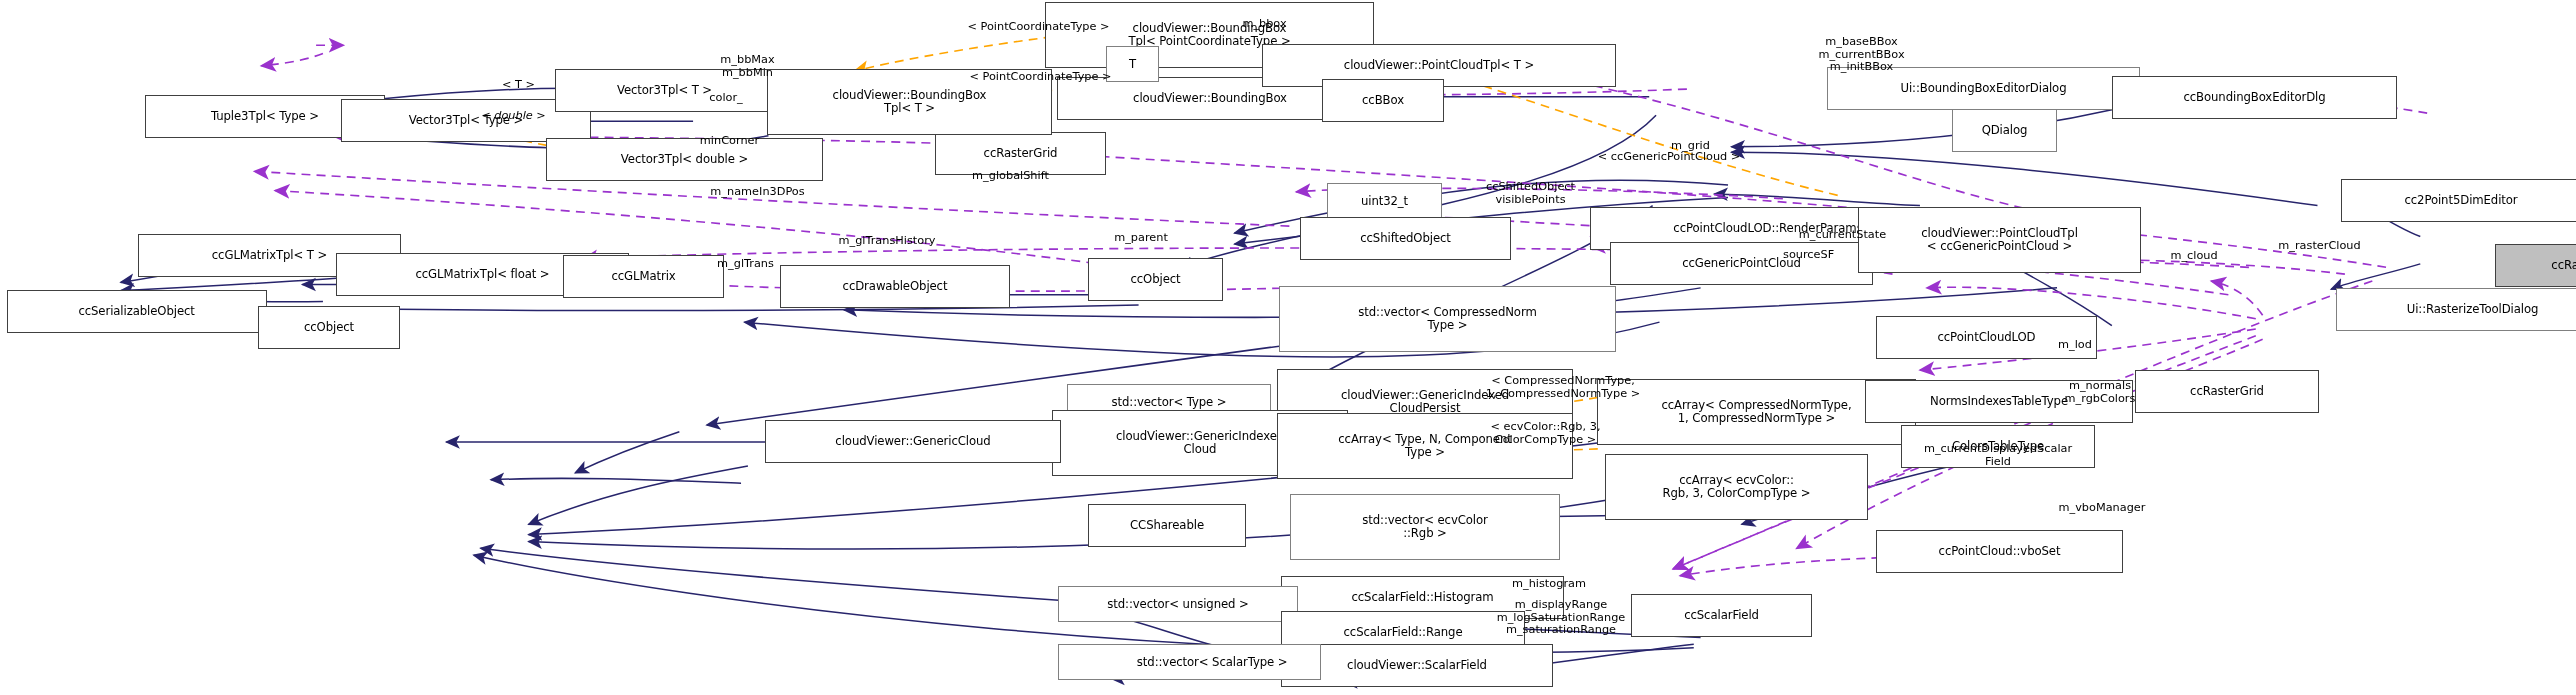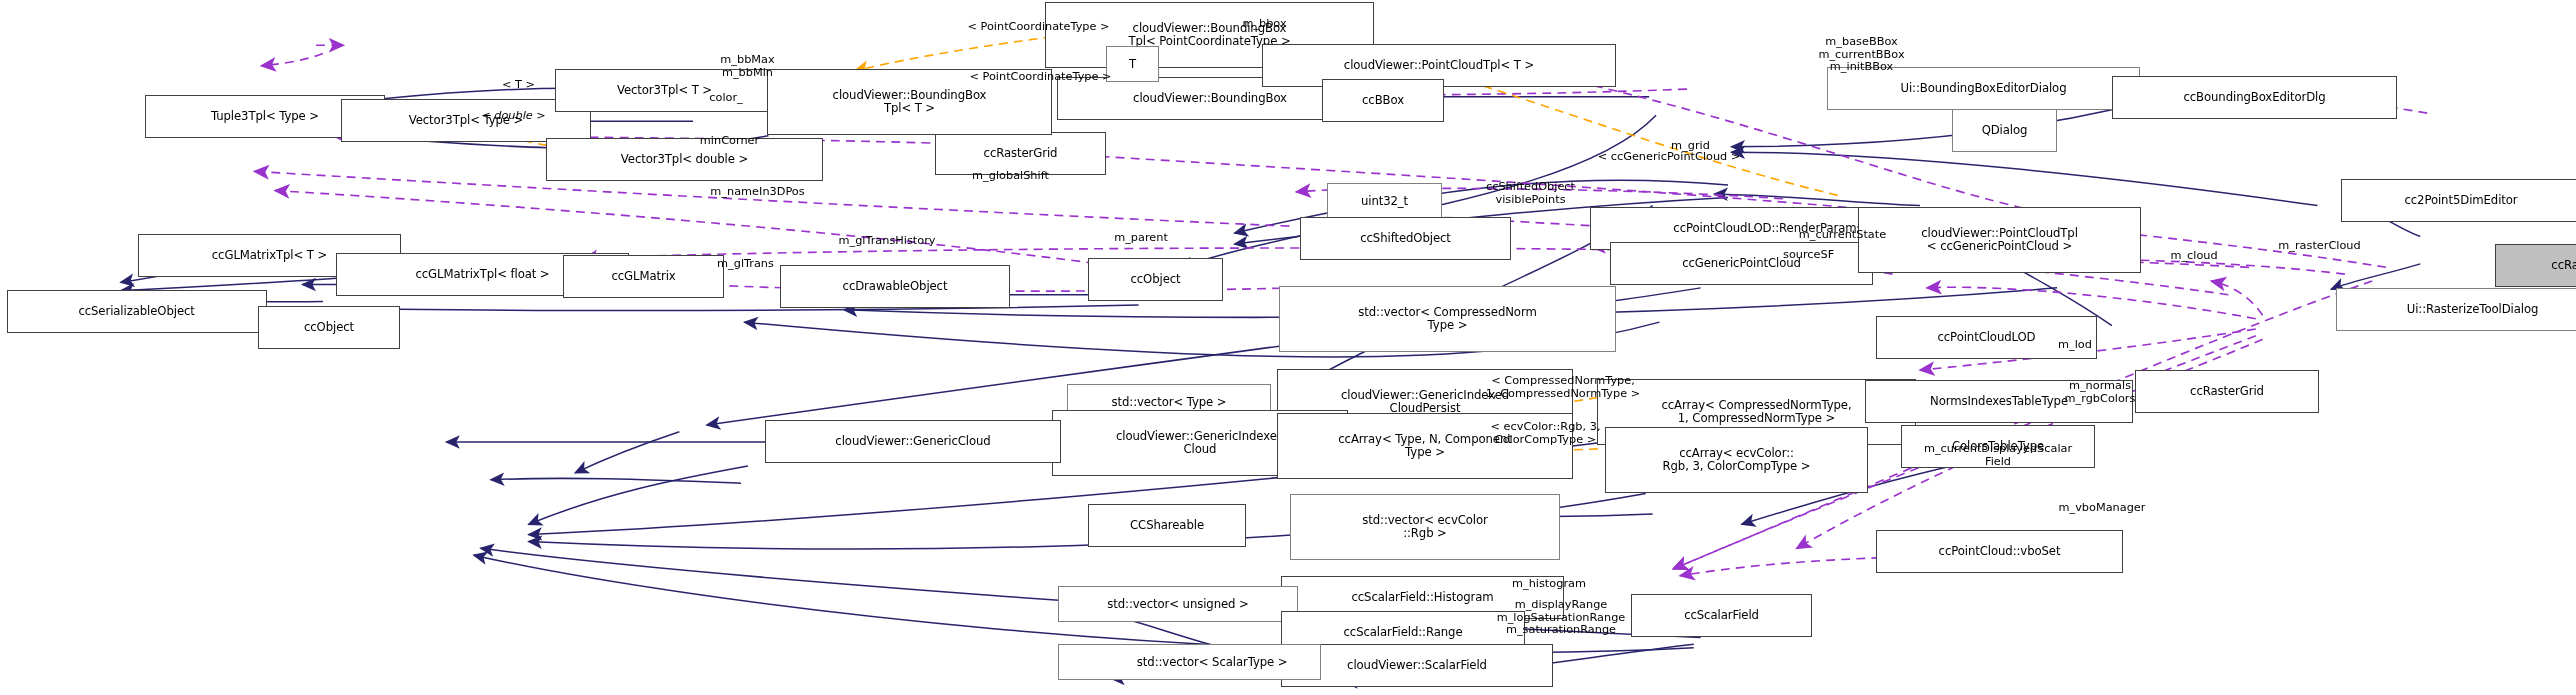--- a/index.html
+++ b/index.html
@@ -259,21 +259,21 @@
       <div class="node solid" style="left: 1052px; top: 410px; width: 296px; height: 66px;">cloudViewer::GenericIndexed
 Cloud</div>
       <div class="node solid" style="left: 765px; top: 420px; width: 296px; height: 43px;">cloudViewer::GenericCloud</div>
       <div class="node solid" style="left: 1277px; top: 413px; width: 296px; height: 66px;">ccArray&lt; Type, N, Component
 Type &gt;</div>
       <div class="node solid" style="left: 1088px; top: 504px; width: 158px; height: 43px;">CCShareable</div>
       <div class="node " style="left: 1290px; top: 494px; width: 270px; height: 66px;">std::vector&lt; ecvColor
 ::Rgb &gt;</div>
       <div class="node solid" style="left: 1597px; top: 379px; width: 319px; height: 66px;">ccArray&lt; CompressedNormType,
 1, CompressedNormType &gt;</div>
-      <div class="node solid" style="left: 1605px; top: 427px; width: 263px; height: 66px;">ccArray&lt; ecvColor::
+      <div class="node solid" style="left: 1605px; top: 454px; width: 263px; height: 66px;">ccArray&lt; ecvColor::
 Rgb, 3, ColorCompType &gt;</div>
       <div class="node solid" style="left: 1865px; top: 380px; width: 268px; height: 43px;">NormsIndexesTableType</div>
       <div class="node solid" style="left: 1901px; top: 425px; width: 194px; height: 43px;">ColorsTableType</div>
       <div class="node solid" style="left: 1281px; top: 576px; width: 283px; height: 43px;">ccScalarField::Histogram</div>
       <div class="node " style="left: 1058px; top: 586px; width: 240px; height: 36px;">std::vector&lt; unsigned &gt;</div>
       <div class="node solid" style="left: 1281px; top: 611px; width: 244px; height: 43px;">ccScalarField::Range</div>
       <div class="node solid" style="left: 1631px; top: 594px; width: 181px; height: 43px;">ccScalarField</div>
       <div class="node solid" style="left: 1281px; top: 644px; width: 272px; height: 43px;">cloudViewer::ScalarField</div>
       <div class="node " style="left: 1058px; top: 644px; width: 263px; height: 36px; padding-left: 48px;">std::vector&lt; ScalarType &gt;</div>
       <div class="node solid" style="left: 1876px; top: 530px; width: 247px; height: 43px;">ccPointCloud::vboSet</div>

